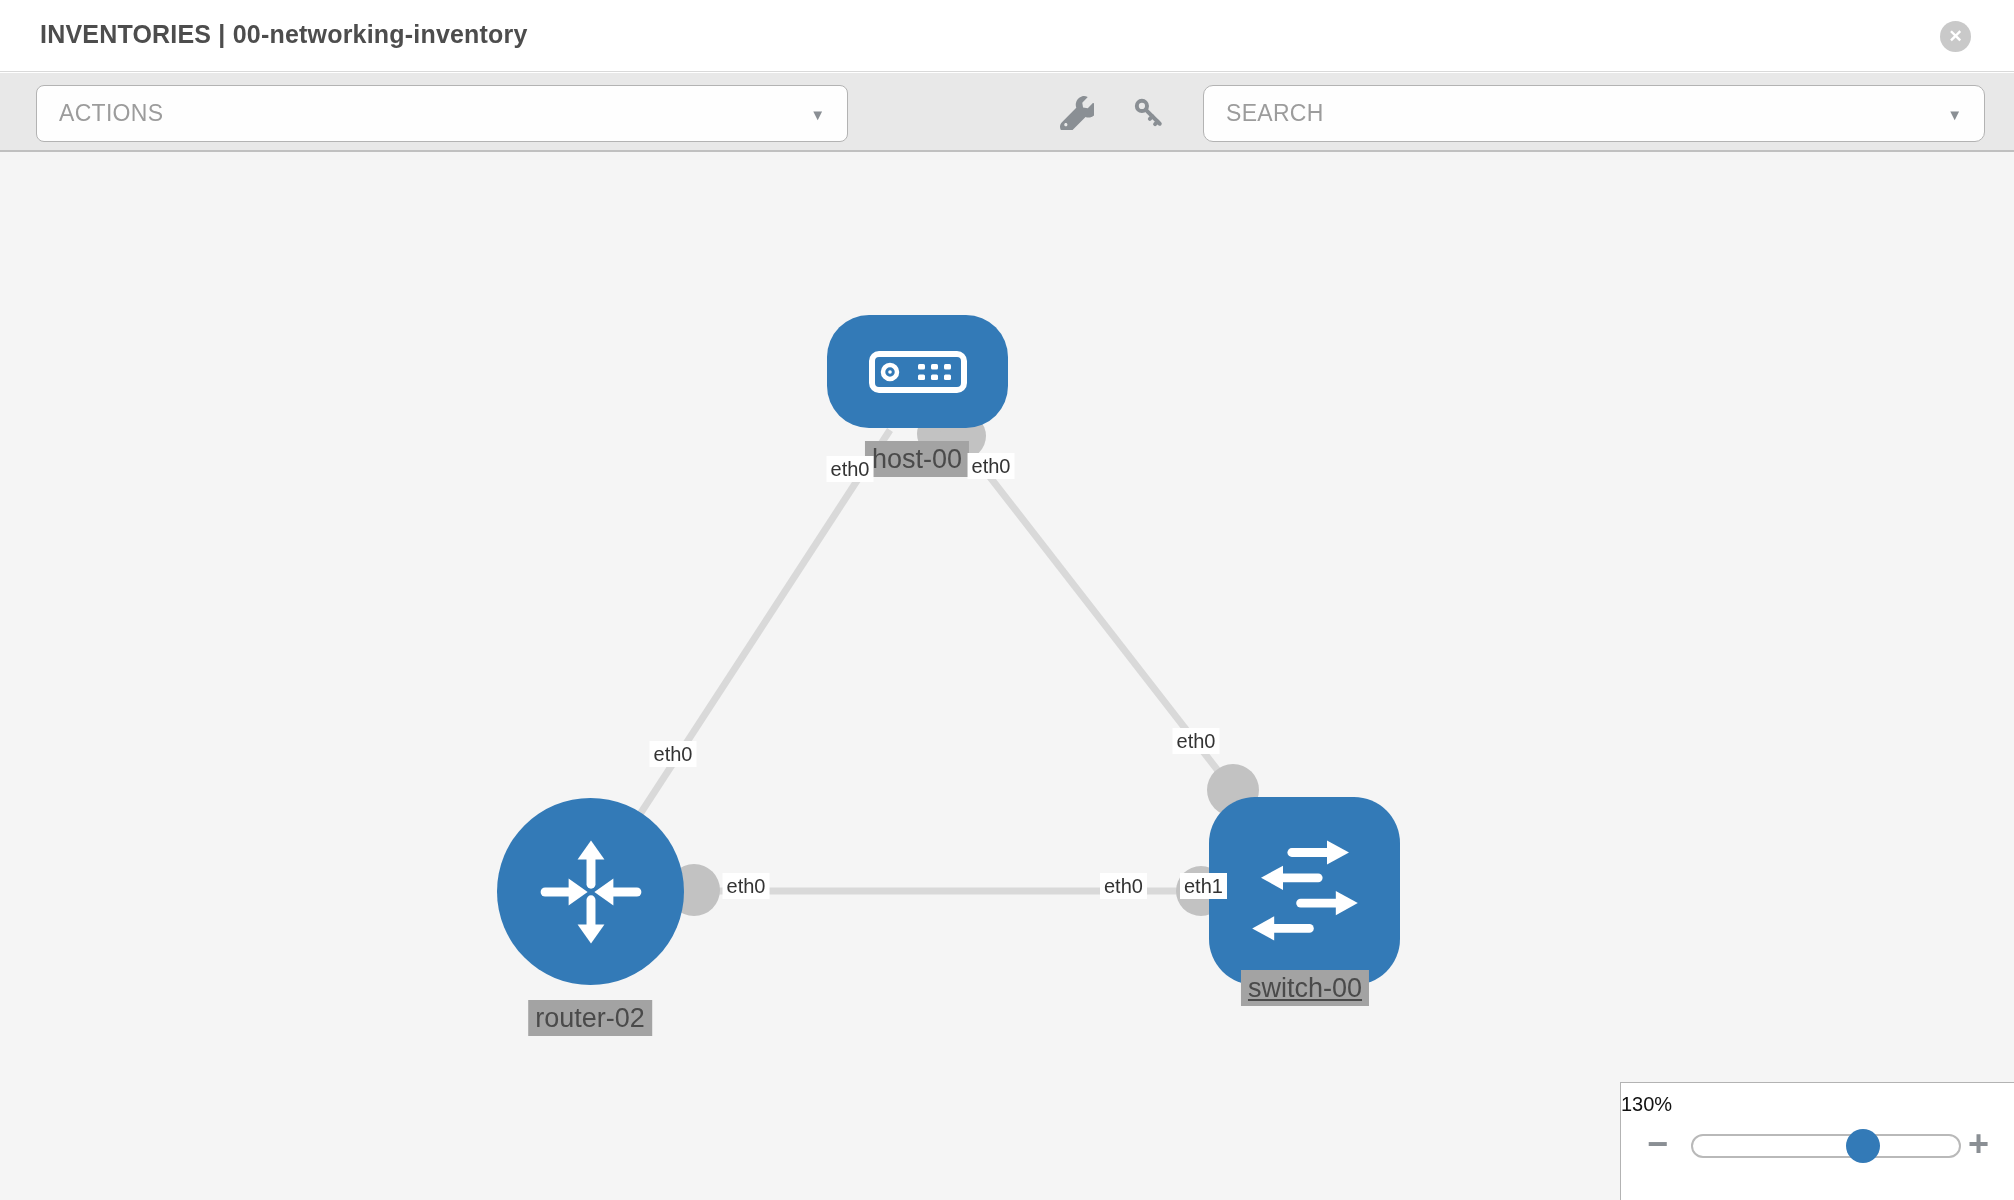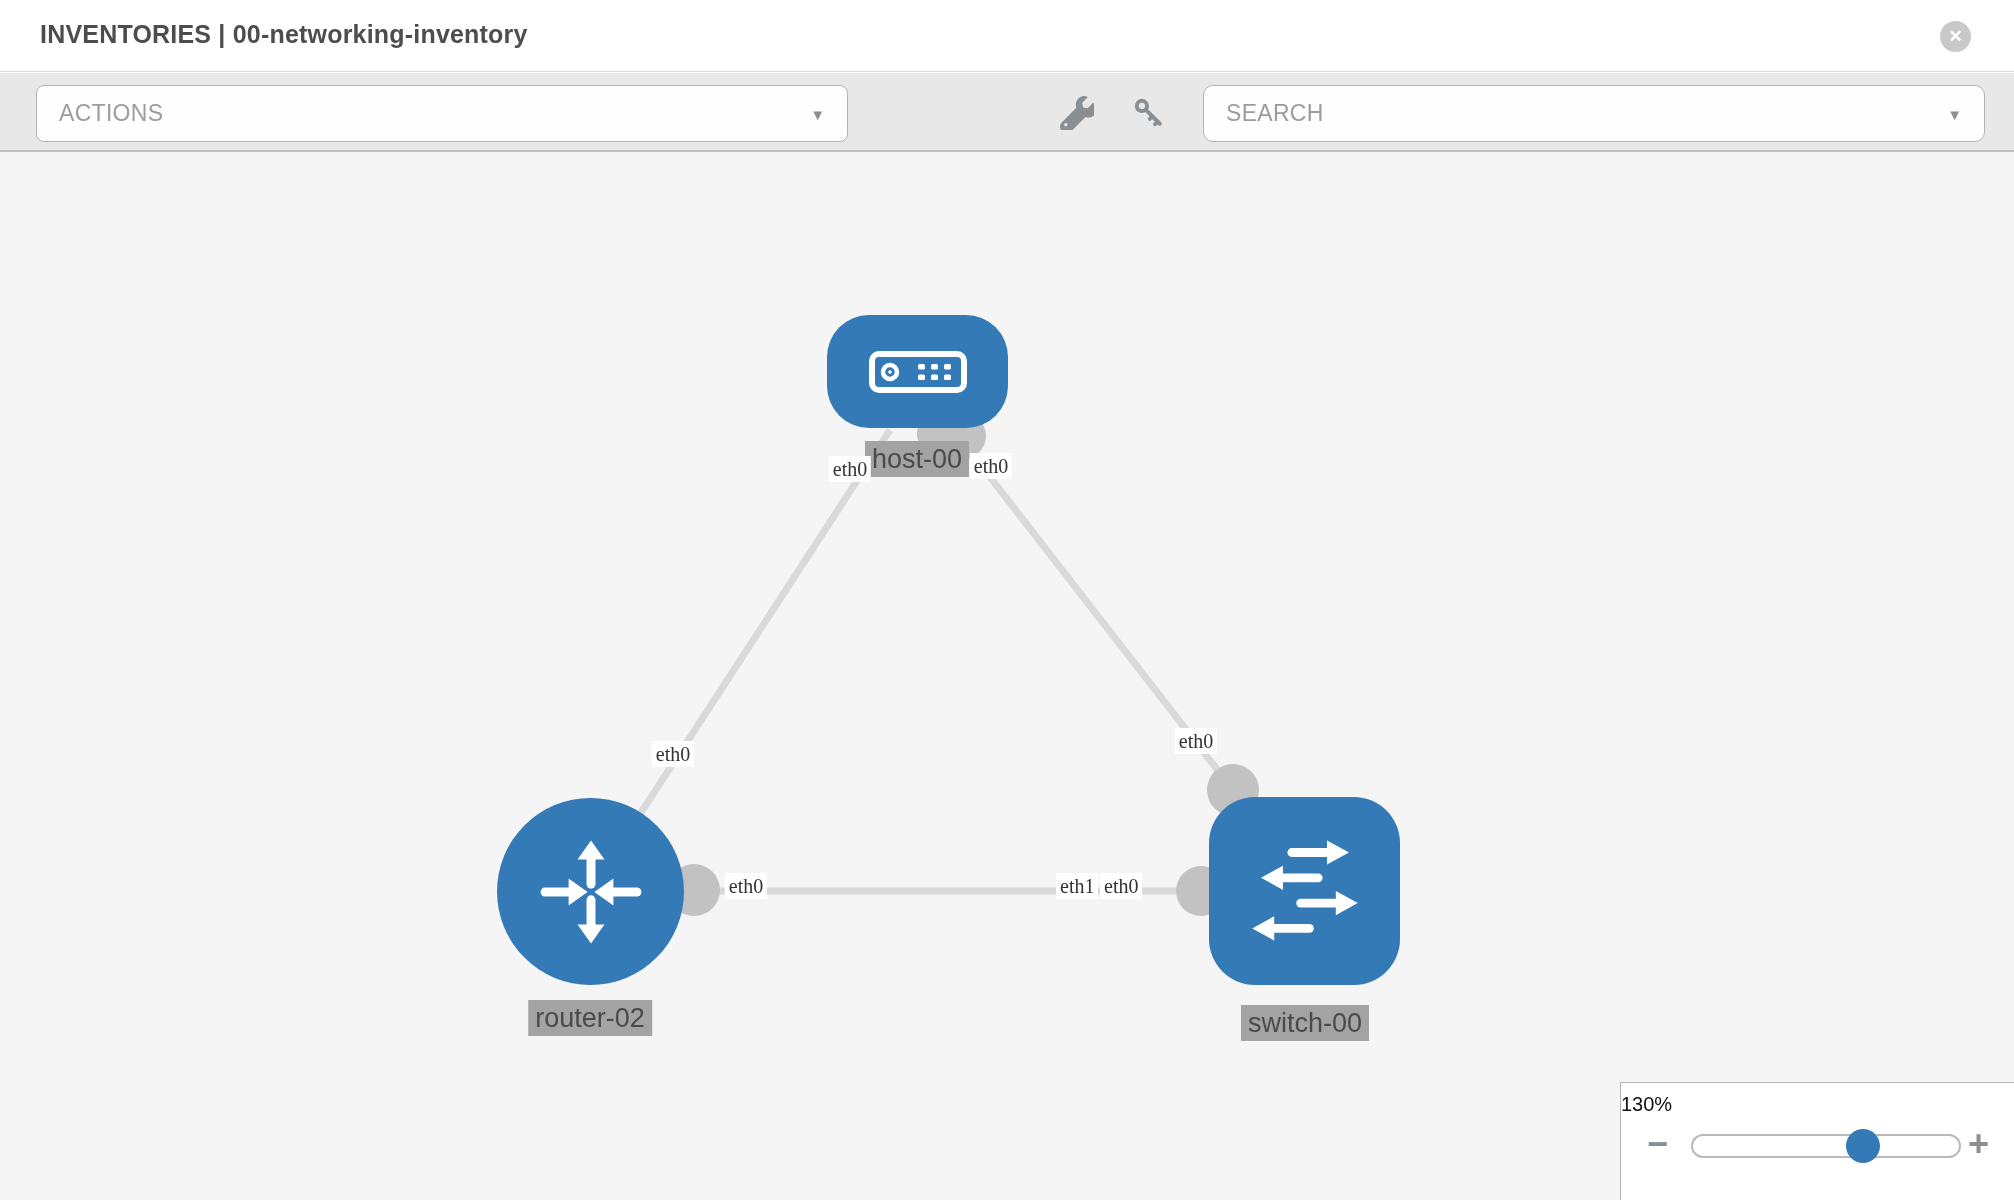--- a/index.html
+++ b/index.html
@@ -25,33 +25,33 @@
   
   .canvas { position:absolute; left:0; top:152px; width:2014px; height:1048px; background:#f5f5f5; overflow:hidden; }
   .links-svg { position:absolute; left:0; top:0; width:2014px; height:1048px; }
 
   .node { position:absolute; background:#337ab7; display:flex; align-items:center; justify-content:center; cursor:pointer; }
   .node-host   { left:827px; top:163px; width:181px; height:113px; border-radius:42px; }
   .node-router { left:497px; top:646px; width:187px; height:187px; border-radius:50%; }
   .node-switch { left:1209px; top:645px; width:191px; height:188px; border-radius:46px; }
 
   .node-label { position:absolute; background:#a3a3a3; color:#4a4a4a; font-size:27px; line-height:34px; padding:1px 7px; white-space:nowrap; transform:translateX(-50%); }
-  .if-label { position:absolute; background:#fff; color:#333; font-size:20px; line-height:26px; padding:0 4px; white-space:nowrap;font-family:Liberation Serif, serif; }
+  .if-label { position:absolute; background:#fff; color:#333; font-size:20px; line-height:26px; padding:0 4px; white-space:nowrap; }
   .if-center { transform:translateX(-50%); }
 
   .lbl-host    { left:917px;  top:289px; }
   .lbl-router  { left:590px;  top:848px; }
-  .lbl-switch  { left:1305px; top:853px; }
+  .lbl-switch  { left:1305px; top:818px;text-decoration:underline; }
   .if-host-left  { left:850px;  top:304px; }
   .if-host-right { left:991px;  top:301px; }
   .if-link-router{ left:673px;  top:589px; }
   .if-link-switch{ left:1196px; top:576px; }
   .if-horiz-left { left:746px;  top:721px; }
   .if-overlap-back  { left:1100px; top:721px; transform:none; }
-  .if-overlap-front { left:1056px; top:721px; transform:none; }
+  .if-overlap-front { left:1180px; top:721px; transform:none; }
 
   
   .zoom-panel { position:absolute; left:1620px; top:930px; width:400px; height:120px; background:#fff; border:1px solid #b3b3b3; }
   .zoom-value { position:absolute; left:0; right:10px; top:10px; font-size:20px; color:#111; }
   .zoom-minus, .zoom-plus { position:absolute; top:42px; font-size:36px; font-weight:700; color:#8a8f94; line-height:38px; cursor:pointer; }
   .zoom-minus { left:26px; }
   .zoom-plus  { left:347px; }
   .zoom-track { position:absolute; left:70px; top:51px; width:270px; height:24px; background:#fff; border:2px solid #b9b9b9; border-radius:12px; cursor:pointer; }
   .zoom-thumb { position:absolute; left:64%; top:-7px; width:34px; height:34px; margin-left:-17px; border-radius:50%; background:#337ab7; cursor:grab; }
 </style>

